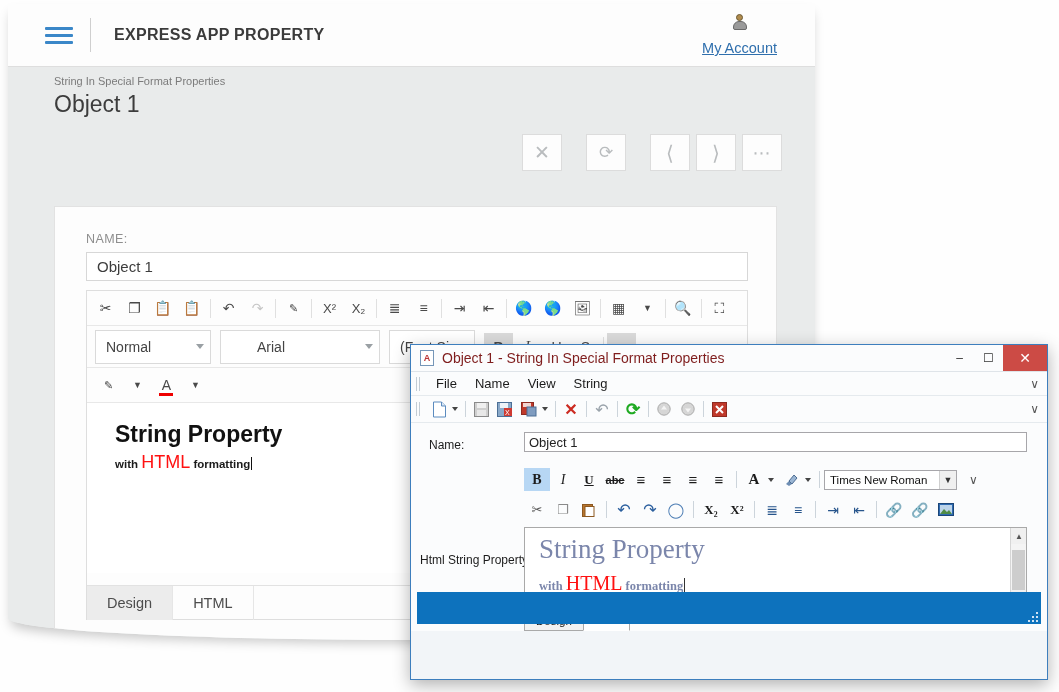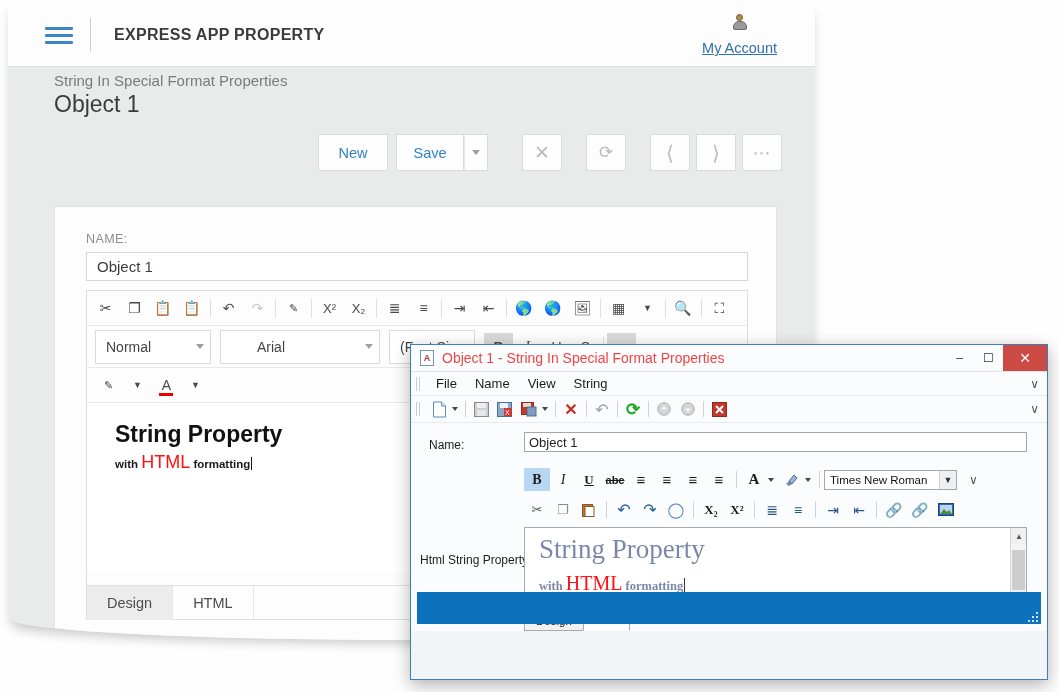--- a/index.html
+++ b/index.html
@@ -42,21 +42,21 @@
   .wa-account { margin-left:auto; margin-right: 38px; display:flex; align-items:center; gap:9px;flex-direction:column; }
   .acct-icon { width:15px; height:17px; position:relative; }
   .acct-icon .head { position:absolute; left:4px; top:0; width:7px; height:7px; border-radius:50%;
      background:#b08c4e; border:1px solid #6d5a33; }
   .acct-icon .body { position:absolute; left:0.5px; top:7px; width:14px; height:9px; border-radius:6px 6px 2px 2px;
      background:#9a9a9a; border:1px solid #6a6a6a; }
   .acct-link { color:#2f6fad; font-size:14.5px; text-decoration: underline; cursor:pointer; }
 
   .wa-body { position:absolute; left:0; top:63px; width:807px; height:573px; background:#e9ebeb; }
   .wa-caption { position:absolute; left:46px; top:6px; }
-  .wa-caption .sub { font-size:15px; color:#7b7b7b; line-height:16px; }
+  .wa-caption .sub { font-size:11px; color:#7b7b7b; line-height:16px; }
   .wa-caption .main { font-size:23px; color:#3c3c3c; line-height:29px; margin-top:1px; }
 
   .btngroup { position:absolute; top:67px; display:flex; }
   .wbtn {
     height:37px; background:#fdfdfd; border:1px solid #dcdcdc;
     display:flex; align-items:center; justify-content:center;
     font-size:14.5px; color:#3383c4; cursor:pointer;
   }
   .wbtn.icon { color:#b9bcbe; }
   .wbtn.dd { width:24px; border-left:1px solid #e6e6e6; }
@@ -102,21 +102,21 @@
     position:absolute; left:410px; top:344px; width:638px; height:336px;
     background:#f2f5f8; border:1px solid #3d7ebd;
     box-shadow: 0 5px 16px rgba(0,0,0,0.30);
     font-family:"Liberation Sans", sans-serif;
   }
   .dlg-tb { height:26px; background:#fbfcfd; display:flex; align-items:center; }
   .dlg-ico {
     width:14px;height:16px;margin-left:9px;background:#fff;border:1px solid #7596b8;position:relative;
     display:flex;align-items:center;justify-content:center;font-size:9px;color:#b33;font-weight:bold;
   }
-  .dlg-title { margin-left:8px; font-size:14px; color:#ef4444; }
+  .dlg-title { margin-left:8px; font-size:14px; color:#7f1d1d; }
   .dlg-wbtns { margin-left:auto; display:flex; align-items:stretch; height:26px; }
   .wbx { width:29px; display:flex; align-items:center; justify-content:center; color:#333; font-size:12px; cursor:pointer; }
   .wbx.close { width:44px; background:#cc4b45; color:#fff; font-size:14px; }
 
   .dlg-body { position:absolute; left:0; top:26px; width:636px; height:260px; background:#fbfcfd; border-top:1px solid #dfe4e9; }
 
   .menubar { height:24px; display:flex; align-items:center; padding-left:5px; border-bottom:1px solid #e5eaee; }
   .gripper { width:4px; height:14px; border-left:1px solid #c3ccd4; border-right:1px solid #c3ccd4; margin-right:7px; }
   .mi { padding:0 9px; font-size:13px; color:#1b1b1b; line-height:24px; cursor:pointer; }
   .chev { margin-left:auto; margin-right:8px; font-size:12px; color:#555; cursor:pointer; }
@@ -180,27 +180,20 @@
       </div>
     </div>
 
     <div class="wa-body">
 
       <div class="wa-caption">
         <div class="sub">String In Special Format Properties</div>
         <div class="main">Object 1</div>
       </div>
 
-      <div class="btngroup" style="left:310px;">
-        <div class="wbtn" style="width:70px;">New</div>
-        <div class="wbtn" style="width:68px;margin-left:8px;">Save</div>
-        <div class="wbtn dd">
-              <span class="caret-d"></span>
-            </div>
-      </div>
       <div class="btngroup" style="left:514px;">
         <div class="wbtn icon" style="width:40px;font-size:19px;">✕</div>
       </div>
       <div class="btngroup" style="left:578px;">
         <div class="wbtn icon" style="width:40px;font-size:17px;">⟳</div>
       </div>
       <div class="btngroup" style="left:642px;">
         <div class="wbtn icon" style="width:40px;font-size:20px;">⟨</div>
         <div class="wbtn icon" style="width:40px;font-size:20px;margin-left:6px;">⟩</div>
         <div class="wbtn icon" style="width:40px;font-size:18px;letter-spacing:1px;margin-left:6px;">⋯</div>

